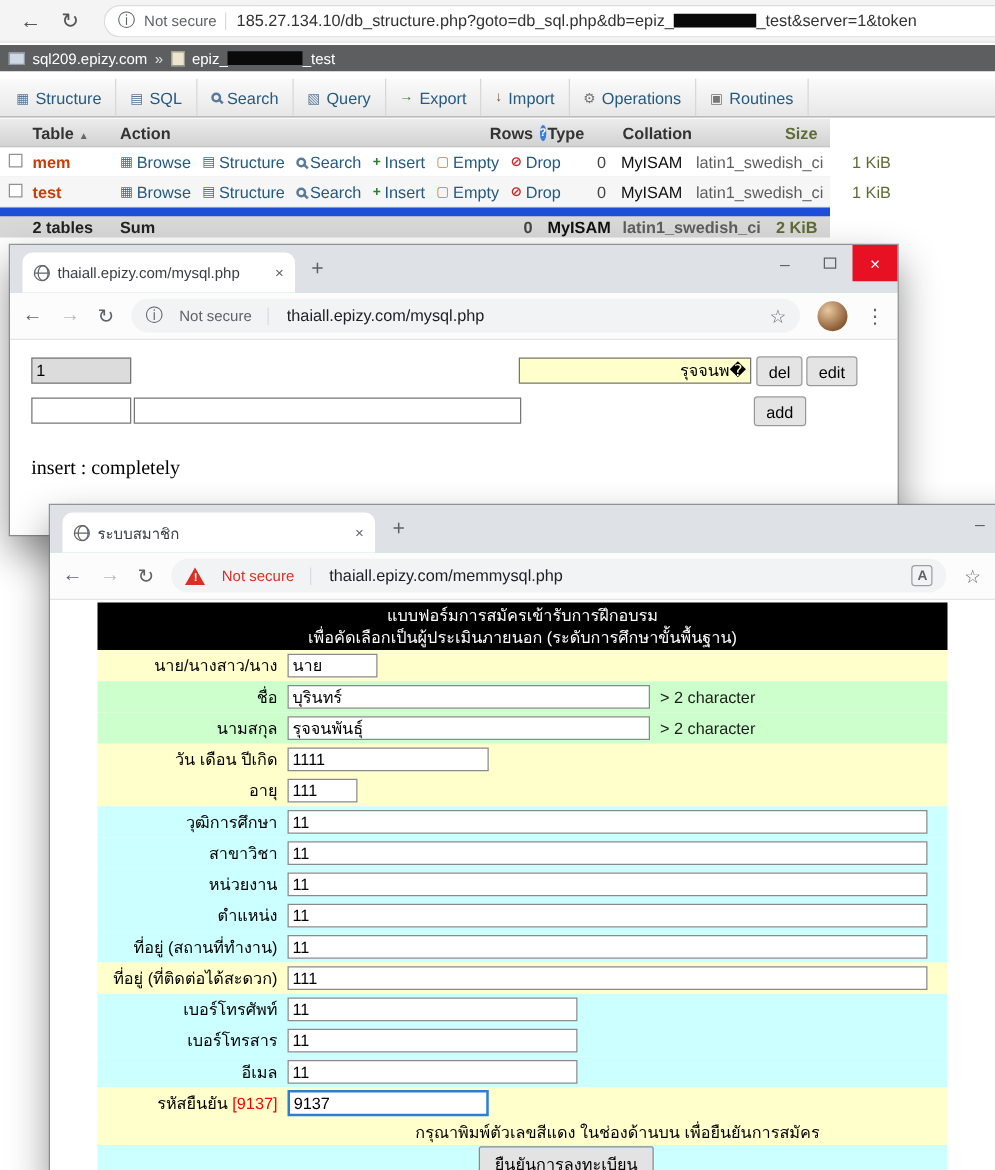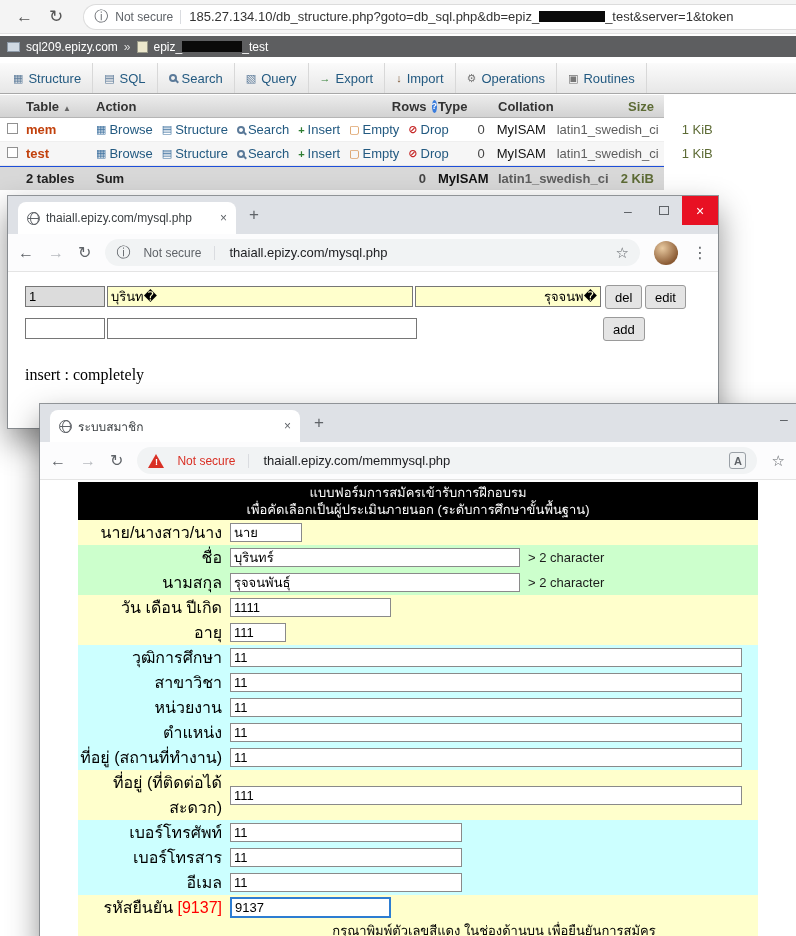--- a/index.html
+++ b/index.html
@@ -45,21 +45,21 @@
                 right:-4px; bottom:-2px; transform:rotate(45deg); }
 
   
   .pmatable { position:absolute; left:0; top:95px; width:664px; }
   .trow { display:grid; grid-template-columns:22px 70px 1fr 48px 60px 108px 52px;
           align-items:center; height:24px; padding:0 6px 0 4px; }
   .thead { background:linear-gradient(#ececec,#d2d2d2); border-bottom:1px solid #b5b5b5;
            font-weight:bold; color:#333; height:23px; }
   .trow.r1 { background:#fff; border-bottom:1px solid #efefef; }
   .trow.r2 { background:#f6f6f6; border-bottom:1px solid #e8e8e8; }
-  .trow.sum { background:#d8d8d8; font-weight:bold; border-top:1px solid #1d4ed8; }
+  .trow.sum { background:#d8d8d8; font-weight:bold; border-top:7px solid #1d4ed8; }
   .cb { width:11px; height:11px; border:1px solid #919191; background:#fff; display:inline-block; margin-left:3px; }
   .tname { color:#c2410c; font-weight:bold; }
   .acts { display:flex; gap:9px; align-items:center; }
   .alink { color:#235a81; display:flex; align-items:center; gap:3px; }
   .ai { font-size:11px; }
   .ai-b { color:#3f72a0; } .ai-s { color:#3f72a0; }
   .ai-i { color:#2e7d32; font-weight:bold; }
   .ai-e { color:#cf7a29; } .ai-d { color:#c62828; font-weight:bold; }
   .cell-rows { text-align:right; padding-right:12px; color:#444; }
   .cell-type { color:#111; }
@@ -132,21 +132,21 @@
   .cbtn.add  { left:595px; top:45px; }
   .status { position:absolute; left:17px; top:94px; color:#000; font-size:16px;
             font-family:"Liberation Serif","DejaVu Serif",serif; }
 
   
   .p2content { position:relative; background:#fff; height:470px; }
   .form { position:absolute; left:38px; top:2px; width:680px; }
   .fhead { background:#000; color:#fff; text-align:center; font-size:13px; line-height:17px; padding:2px 0; }
   .frow { display:flex; min-height:25px; align-items:center; }
   .frow.y { background:#ffffcc; } .frow.g { background:#ccffcc; } .frow.c { background:#ccffff; }
-  .flab { width:152px; text-align:right; padding-right:8px; font-size:16px; flex:none; color:#000; }
+  .flab { width:152px; text-align:right; padding-right:8px; font-size:13px; flex:none; color:#000; }
   .fval { flex:1; display:flex; align-items:center; gap:8px; }
   .fval.center { justify-content:center; }
   .fin { height:19px; border:1px solid #8a8a8a; background:#fff; font-size:13px; padding:0 3px;
          font-family:inherit; }
   .fin.focus { border:2px solid #2d7dd2; height:21px; }
   .w72{width:72px} .w56{width:56px} .w160{width:161px} .w290{width:290px} .w505{width:512px} .w230{width:232px}
   .hint { font-size:13px; color:#1c1c1c; }
   .code { color:#ff0000; }
   .note { font-size:13px; color:#000; }
   .frow.submitrow { justify-content:center; min-height:30px; padding-left:70px; }
@@ -330,21 +330,20 @@
       <span class="nsec">Not secure</span>
       <span class="pdiv"></span>
       <span class="purl">thaiall.epizy.com/mysql.php</span>
       <span class="pstar">☆</span>
     </div>
     <span class="avatar"></span>
     <span class="nico dots">⋮</span>
   </div>
   <div class="p1content">
     <input class="cin idv" value="1" style="">
-    <input class="cin f1" value="บุรินท�" style="">
     <input class="cin f2" value="รุจจนพ�" style="">
     <button class="cbtn del">del</button>
     <button class="cbtn edit">edit</button>
     <input class="cin id2" style="">
     <input class="cin f1b" style="">
     <button class="cbtn add">add</button>
     <div class="status">insert : completely</div>
   </div>
 </div>
 

